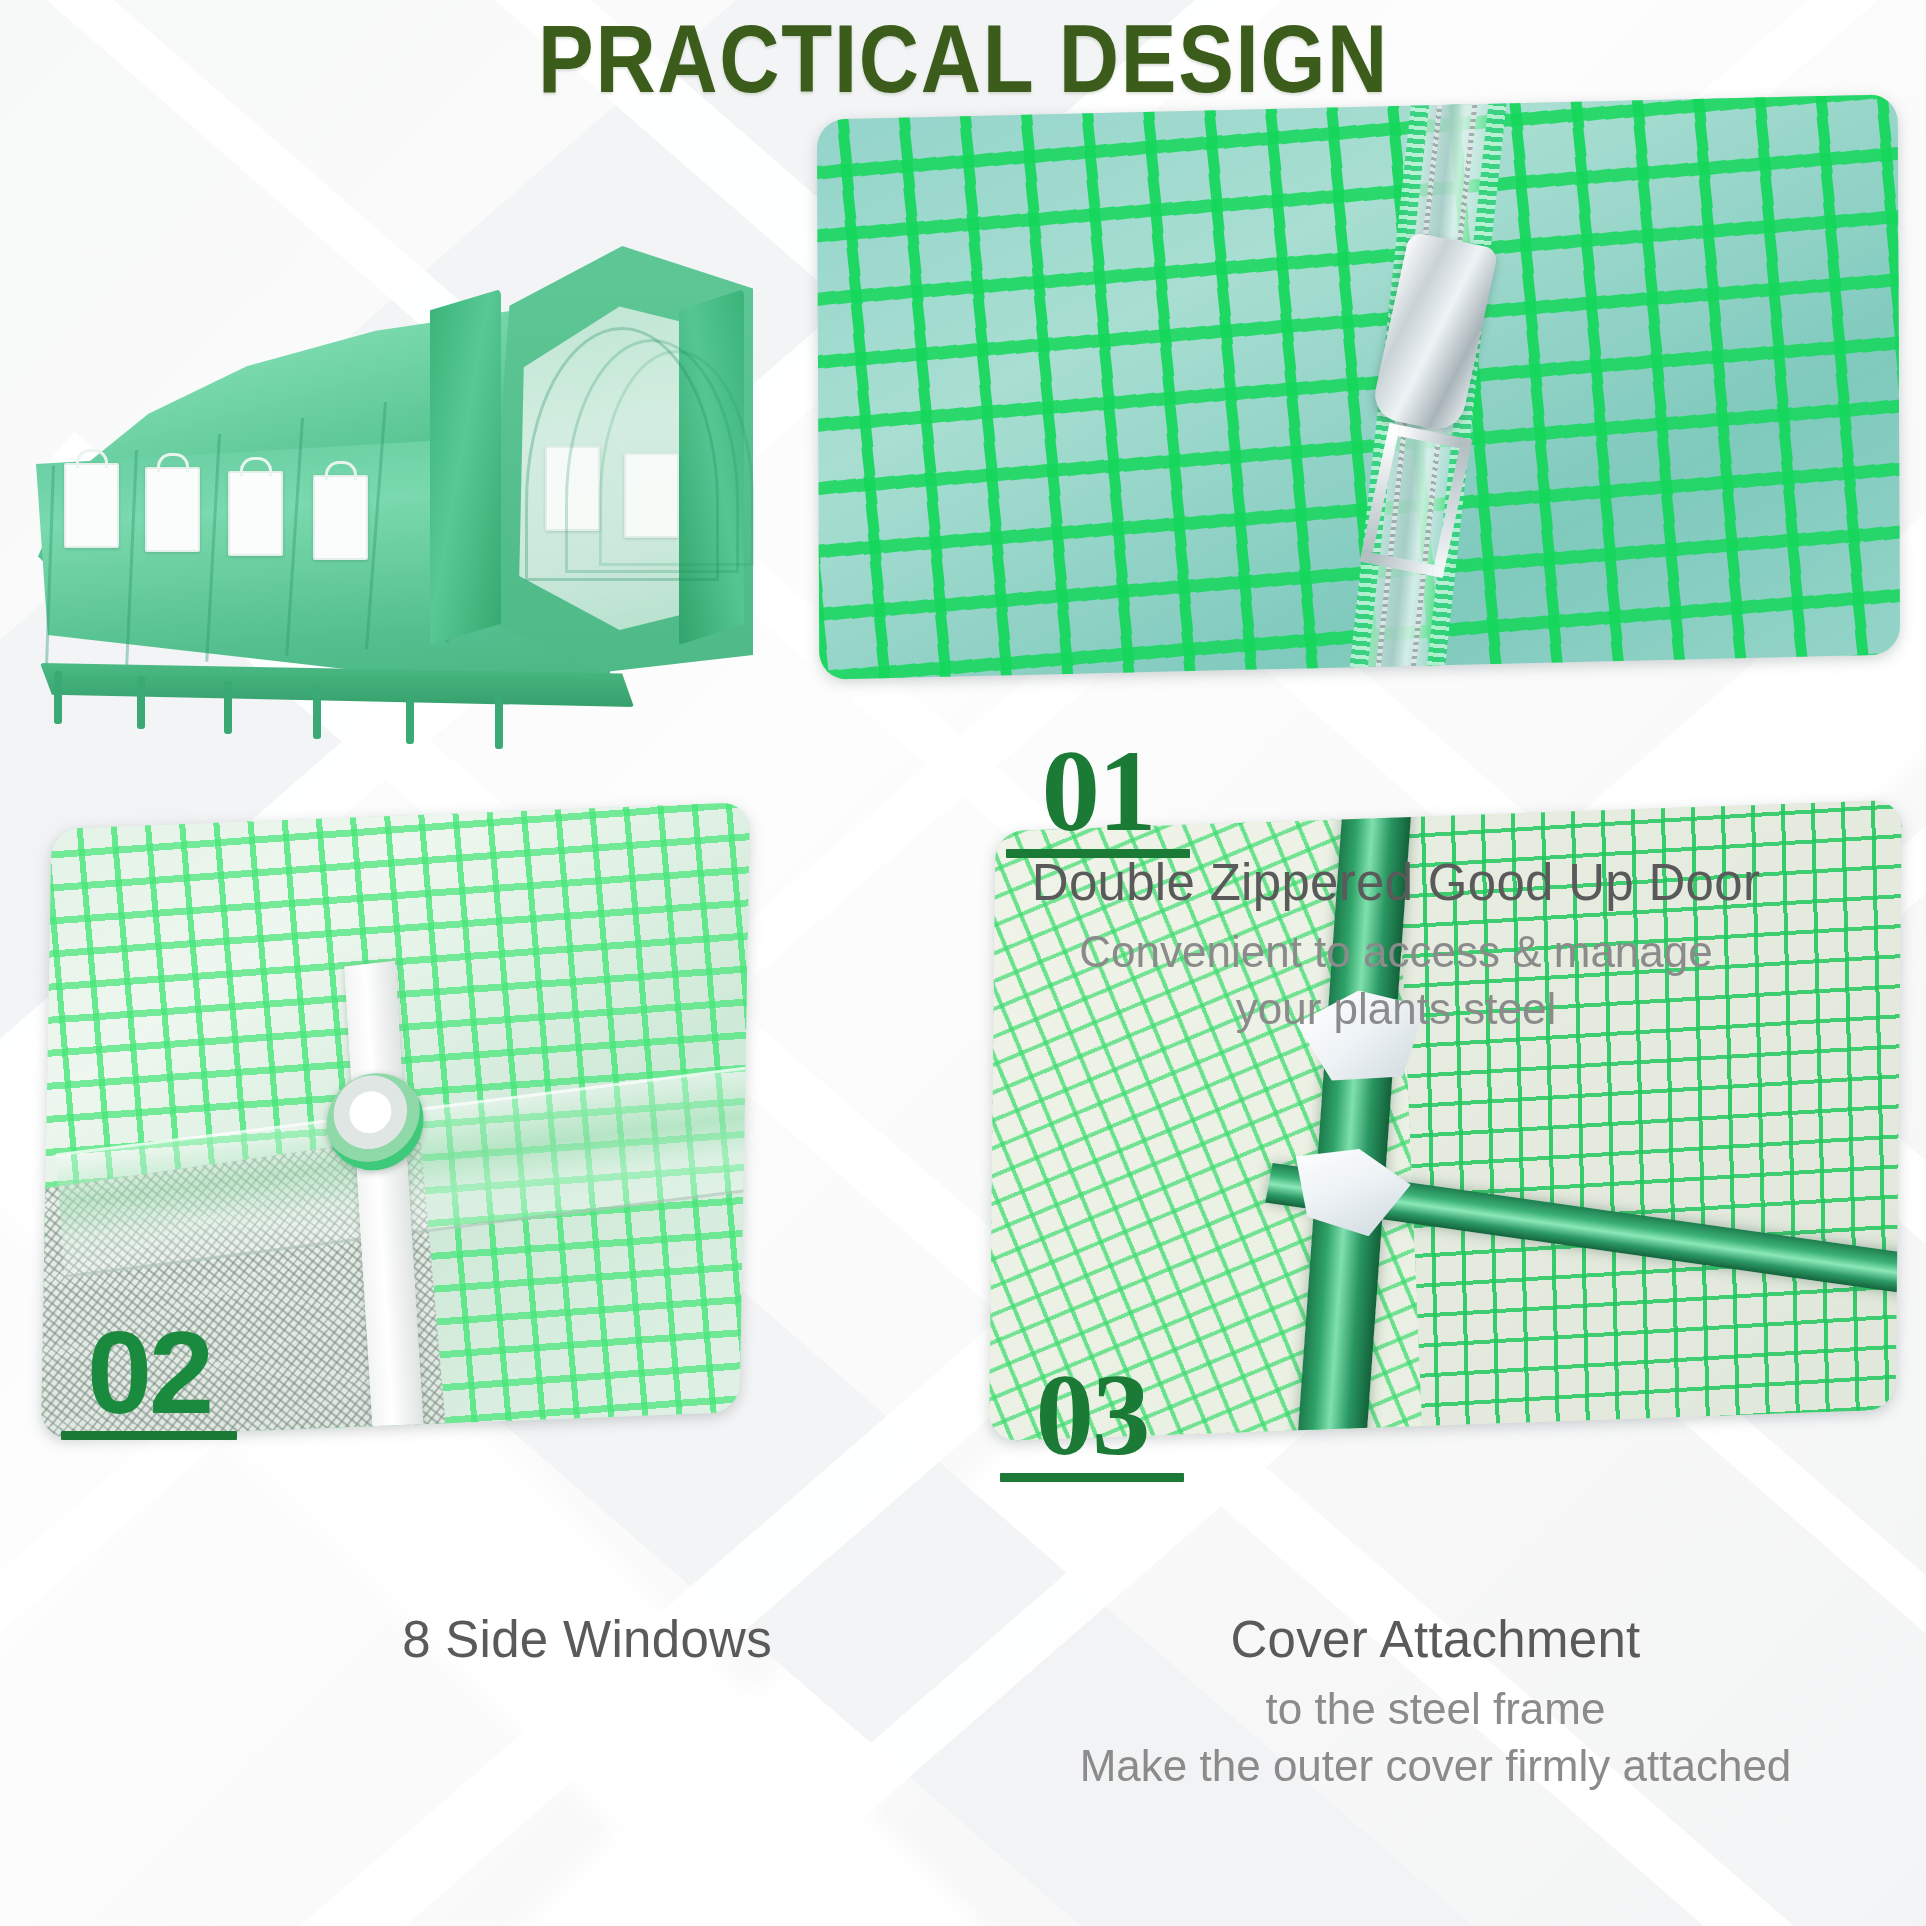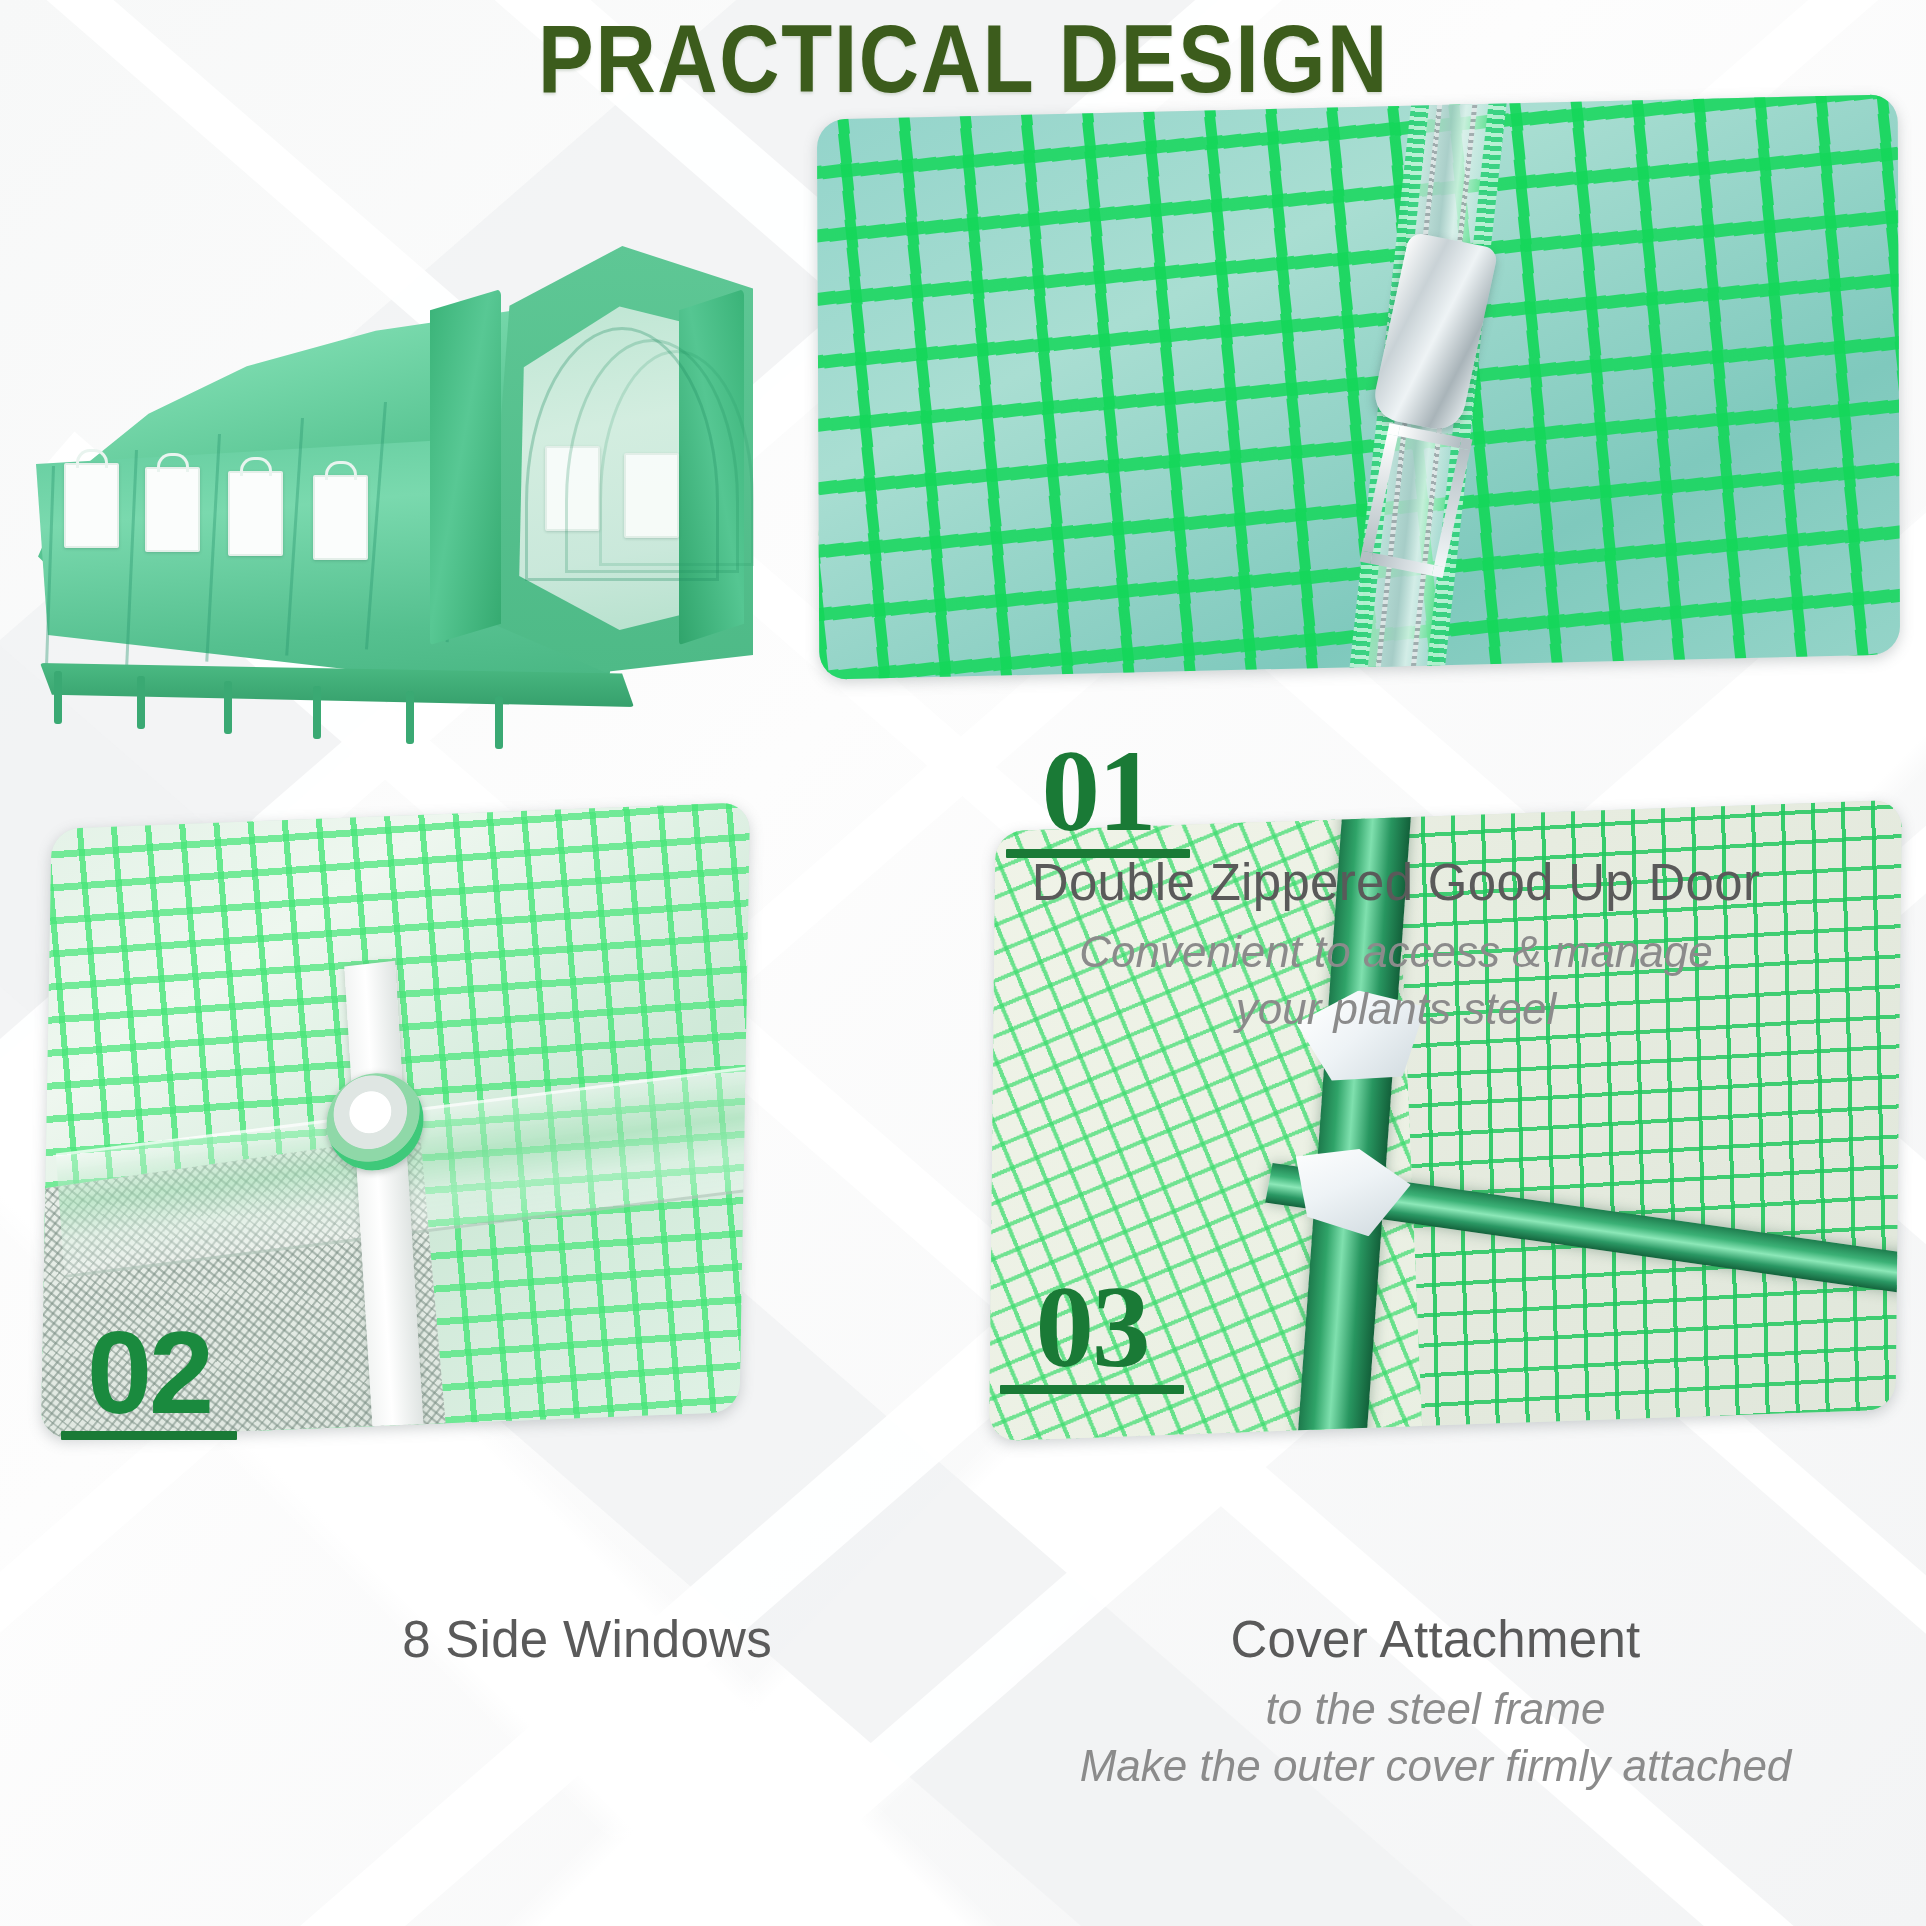--- a/index.html
+++ b/index.html
@@ -272,36 +272,36 @@
     font-family:"Liberation Sans", sans-serif;
     font-weight:700;font-size:117px;letter-spacing:-3px;color:#1a8a3e;
   }
   .numblk .rule{
     height:9px;background:#1a7a36;margin-top:4px;border-radius:1px;
   }
   #num01{left:1006px;top:737px;}
   #num01 .rule{width:184px;}
   #num02{left:61px;top:1319px;}
   #num02 .rule{width:176px;}
-  #num03{left:1000px;top:1273px;}
+  #num03{left:1000px;top:1361px;}
   #num03 .rule{width:184px;}
 
   
   .cap{position:absolute;text-align:center;}
   .cap .head{
     font-family:"Liberation Sans Narrow","Liberation Sans",sans-serif;
     font-size:51px;line-height:1.18;color:#5a5a5a;font-weight:400;
     letter-spacing:0.3px;white-space:nowrap;
   }
   .cap .sub{
     font-family:"Liberation Sans Narrow","Liberation Sans",sans-serif;
     font-size:44px;line-height:1.30;color:#8b8b8b;font-weight:300;
     margin-top:10px;
   }
-  .cap .sub span{display:block;white-space:nowrap;font-style:italic;}
+  .cap .sub span{display:block;white-space:nowrap;}
   #cap01{left:891px;top:853px;width:1010px;}
   #cap02{left:119px;top:1610px;width:653px;text-align:right;}
   #cap03{left:970px;top:1610px;width:931px;}
 </style>
 </head>
 <body>
 
 <div id="root">
 
   <div class="bands">

